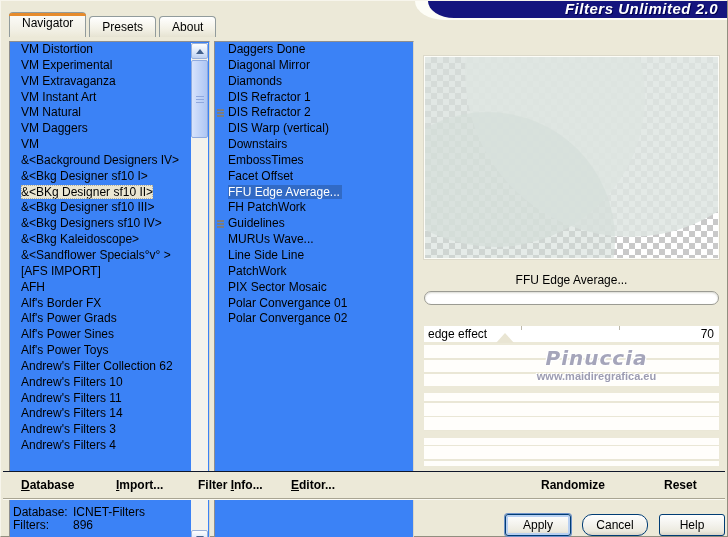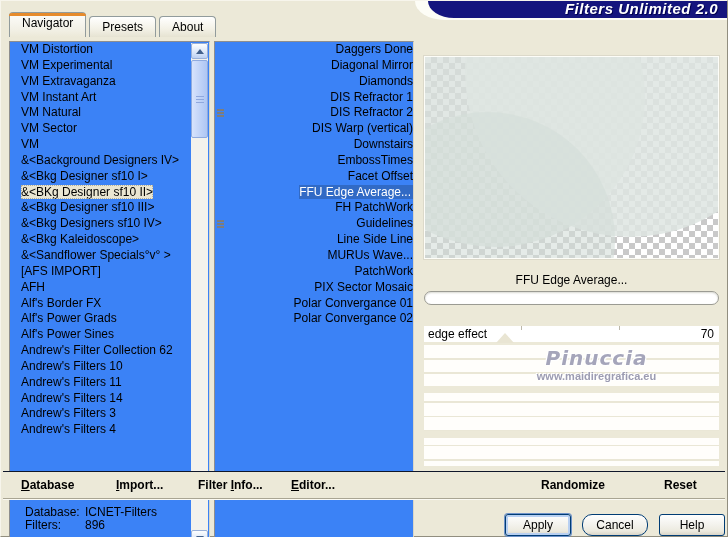--- a/index.html
+++ b/index.html
@@ -26,21 +26,21 @@
   .tab.active::before { content:""; position:absolute; top:0; left:-1px; right:-1px; height:3px;
                         background:#e68b2c; border-radius:4px 4px 0 0; }
 
   
   .listbox { position:absolute; top:40px; height:507px; background:#3b82f6;
              border:1px solid; border-color:#8e8e8e #d8d5c6 #d8d5c6 #8e8e8e; overflow:hidden; }
   .listbox.left { left:8px;  width:201px; }
   .listbox.mid  { left:213px; width:200px; }
   .li { position:relative; height:15.85px; font-size:12px; line-height:15.5px; white-space:nowrap;
         padding-left:11px; color:#000; }
-  .listbox.mid .li { padding-left:13px;text-align:right; }
+  .listbox.mid .li { padding-left:13px; }
   .sel-cream { background:#eae6d2; outline:1px dotted #b3ae99; outline-offset:-1px; }
   .sel-blue  { background:#316ac5; color:#fff; padding-right:2px; }
   .marker { position:absolute; left:2px; top:4px; width:7px; height:8px;
             background:repeating-linear-gradient(180deg,#7d7d7d 0 2px,rgba(0,0,0,0) 2px 3px); }
 
   
   .scrollbar { position:absolute; top:1px; right:1px; bottom:1px; width:17px; background:#f3f2ed; }
   .sb-btn { position:absolute; left:0; width:17px; height:16px; border:1px solid #9ab0d8; border-radius:2px;
             background:linear-gradient(#fdfefe,#d3e1f8 70%,#bcd0f2); display:flex; align-items:center; justify-content:center; }
   .sb-btn.up { top:0; } .sb-btn.down { bottom:0; }
@@ -87,21 +87,21 @@
   .wm2 { font-size:11px; font-weight:bold; color:#9c9cb2; text-shadow:1px 1px 0 #fff,-1px -1px 0 #fff; }
 
   
   .toolbar { position:absolute; left:2px; right:2px; top:470px; height:28px; background:#ece9d8;
              border-top:1px solid #0f172a; border-bottom:1px solid #a9a593; box-shadow:0 1px 0 #fbfaf3; }
   .tbtn { position:absolute; top:6px; font-size:12px; font-weight:bold; color:#000; cursor:default; }
   .tb-database { left:18px; } .tb-import { left:113px; } .tb-filterinfo { left:195px; }
   .tb-editor { left:288px; } .tb-randomize { left:538px; } .tb-reset { left:661px; }
 
   
-  .status { position:absolute; left:24px; top:505px; font-size:12px; color:#000; }
+  .status { position:absolute; left:12px; top:505px; font-size:12px; color:#000; }
   .status .row { display:flex; height:13px; line-height:13px; }
   .status .lbl { width:60px; }
   .xpbtn { position:absolute; top:513px; width:66px; height:22px; border:1px solid #003c74; border-radius:3px;
            background:linear-gradient(#fefefe,#f4f3ee 45%,#eceadf 80%,#d9d5c9); font-size:12px; color:#000;
            text-align:center; line-height:20px; }
   .xpbtn.apply  { left:504px; box-shadow:inset 0 0 0 2px #b8d0f2, 0 0 0 1px #6f93c9; }
   .xpbtn.cancel { left:581px;border-radius:10px; }
   .xpbtn.help   { left:658px; }
 </style>
 </head>
@@ -118,34 +118,35 @@
     <div class="tab">About</div>
   </div>
 
   <div class="listbox left">
     <div id="cat-items">
         <div class="li"><span>VM Distortion</span></div>
         <div class="li"><span>VM Experimental</span></div>
         <div class="li"><span>VM Extravaganza</span></div>
         <div class="li"><span>VM Instant Art</span></div>
         <div class="li"><span>VM Natural</span></div>
-        <div class="li"><span>VM Sector</span></div>
+        <div class="li"><span>VM Daggers</span></div>
         <div class="li"><span>VM</span></div>
         <div class="li"><span>&amp;&lt;Background Designers IV&gt;</span></div>
         <div class="li"><span>&amp;&lt;Bkg Designer sf10 I&gt;</span></div>
         <div class="li"><span class="sel-cream">&amp;&lt;BKg Designer sf10 II&gt;</span></div>
         <div class="li"><span>&amp;&lt;Bkg Designer sf10 III&gt;</span></div>
         <div class="li"><span>&amp;&lt;Bkg Designers sf10 IV&gt;</span></div>
         <div class="li"><span>&amp;&lt;Bkg Kaleidoscope&gt;</span></div>
         <div class="li"><span>&amp;&lt;Sandflower Specials°v° &gt;</span></div>
         <div class="li"><span>[AFS IMPORT]</span></div>
         <div class="li"><span>AFH</span></div>
         <div class="li"><span>Alf's Border FX</span></div>
         <div class="li"><span>Alf's Power Grads</span></div>
         <div class="li"><span>Alf's Power Sines</span></div>
+        <div class="li"><span>Alf's Power Toys</span></div>
         <div class="li"><span>Andrew's Filter Collection 62</span></div>
         <div class="li"><span>Andrew's Filters 10</span></div>
         <div class="li"><span>Andrew's Filters 11</span></div>
         <div class="li"><span>Andrew's Filters 14</span></div>
         <div class="li"><span>Andrew's Filters 3</span></div>
         <div class="li"><span>Andrew's Filters 4</span></div>
       </div>
     <div class="scrollbar">
       <div class="sb-btn up">
           <span class="arr up"></span>
@@ -166,22 +167,22 @@
         <div class="li"><span>Diamonds</span></div>
         <div class="li"><span>DIS Refractor 1</span></div>
         <div class="li"><span class="marker"></span><span>DIS Refractor 2</span></div>
         <div class="li"><span>DIS Warp (vertical)</span></div>
         <div class="li"><span>Downstairs</span></div>
         <div class="li"><span>EmbossTimes</span></div>
         <div class="li"><span>Facet Offset</span></div>
         <div class="li"><span class="sel-blue">FFU Edge Average...</span></div>
         <div class="li"><span>FH PatchWork</span></div>
         <div class="li"><span class="marker"></span><span>Guidelines</span></div>
+        <div class="li"><span>MURUs Wave...</span></div>
         <div class="li"><span>Line Side Line</span></div>
-        <div class="li"><span>MURUs Wave...</span></div>
         <div class="li"><span>PatchWork</span></div>
         <div class="li"><span>PIX Sector Mosaic</span></div>
         <div class="li"><span>Polar Convergance 01</span></div>
         <div class="li"><span>Polar Convergance 02</span></div>
       </div>
   </div>
 
   <div class="preview">
     <div class="circ c1"></div>
     <div class="circ c2"></div>

